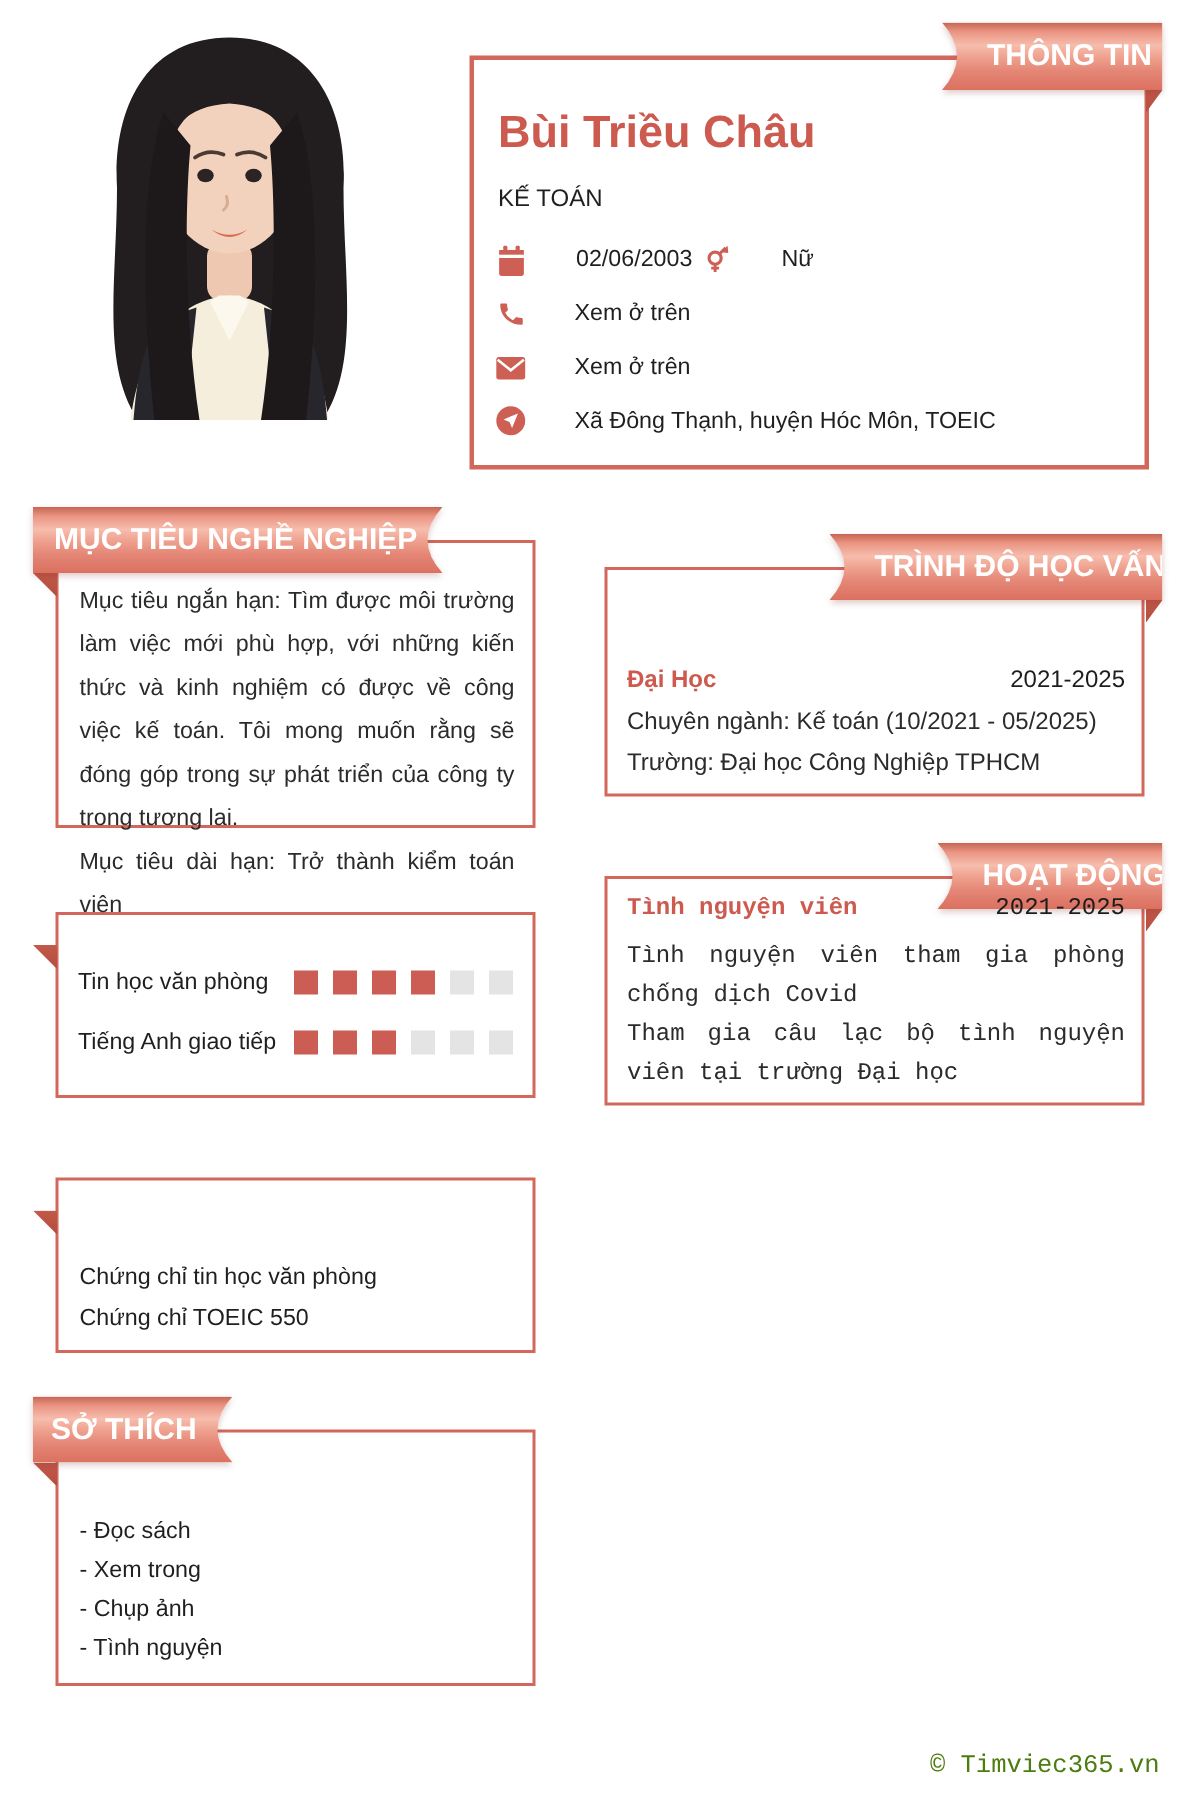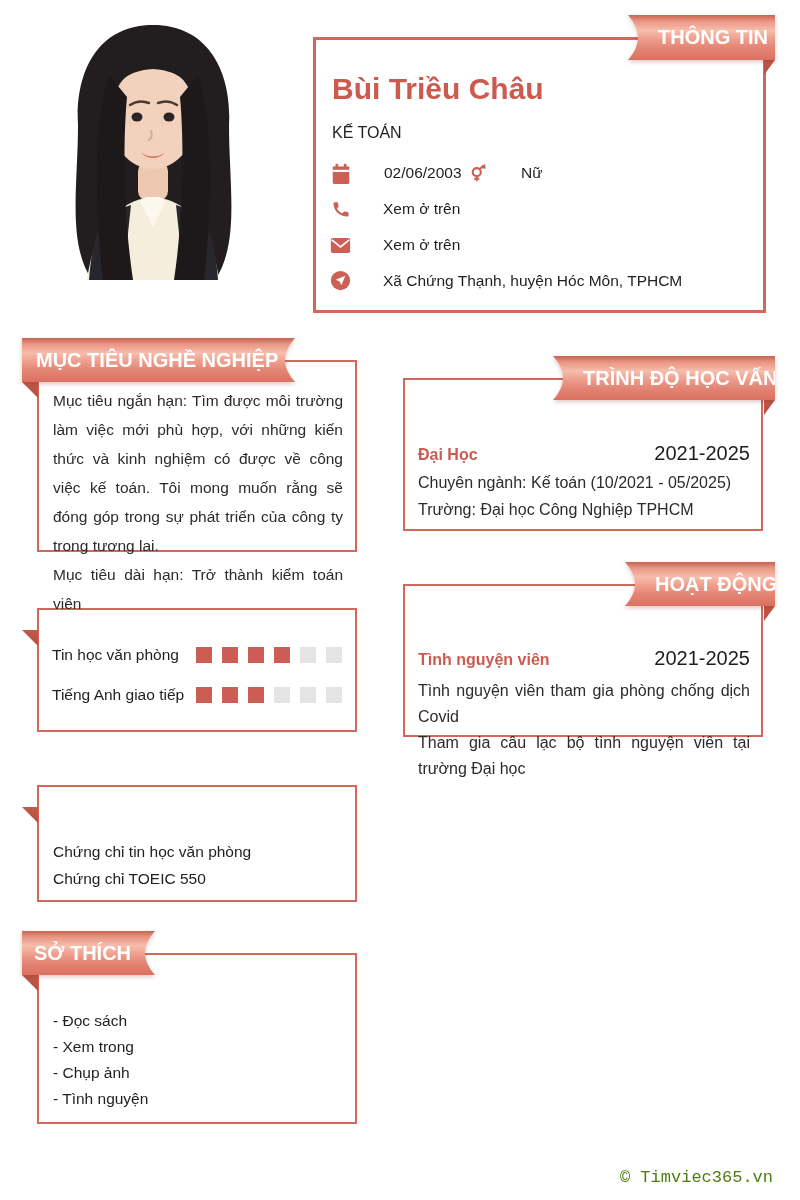--- a/index.html
+++ b/index.html
@@ -25,21 +25,21 @@
   .name{position:absolute;left:332px;top:72px;font-size:30px;font-weight:700;color:var(--accent,#cc5a4f);z-index:4;}
   .jobtitle{position:absolute;left:332px;top:124px;font-size:16px;color:#1f1f1f;z-index:4;}
   .inforow{position:absolute;display:flex;align-items:center;gap:32px;z-index:4;font-size:15.5px;color:#1f1f1f;}
   .inforow svg{flex:0 0 auto;}
 
   
   .para{position:absolute;text-align:justify;font-size:15.5px;line-height:29px;color:#2b2b2b;z-index:4;}
   .eduline{font-size:16px;line-height:27.5px;color:#2b2b2b;}
   .rowflex{display:flex;justify-content:space-between;align-items:baseline;}
   .subhead{color:var(--accent,#cc5a4f);font-weight:700;font-size:16px;}
-  .years{color:#1d1d1d;font-size:20px;}
+  .years{color:#1d1d1d;font-size:16px;}
   .skillrow{position:absolute;left:52px;width:290px;display:flex;align-items:center;z-index:4;}
   .skillrow .lbl{font-size:15.5px;color:#1f1f1f;flex:1;}
   .squares{display:flex;gap:10px;}
   .sq{width:16px;height:16px;background:var(--sq-off,#e4e4e4);display:inline-block;}
   .sq.on{background:var(--sq-on,#cc5d55);}
   .listline{font-size:15.5px;line-height:27px;color:#1f1f1f;}
   .hobbyline{font-size:15.5px;line-height:26px;color:#1f1f1f;}
   .actdesc{font-size:16px;line-height:26px;color:#2b2b2b;text-align:justify;}
 
   .footer{position:absolute;right:27px;top:1168px;font-family:"Liberation Mono",monospace;
@@ -111,21 +111,21 @@
       <rect x="1" y="1" width="22" height="17" rx="2" fill="#cd5f55"></rect>
       <path d="M2 3 L12 11 L22 3" stroke="#ffffff" stroke-width="2" fill="none"></path>
     </svg>
     <span>Xem ở trên</span>
   </div>
   <div class="inforow" style="left:330px;top:270px;">
     <svg width="21" height="21" viewBox="0 0 24 24">
       <circle cx="12" cy="12" r="11" fill="#cd5f55"></circle>
       <path d="M17.5 6.5 L6.5 11 L11 13 L13 17.5 Z" fill="#ffffff"></path>
     </svg>
-    <span>Xã Chứng Thạnh, huyện Hóc Môn, TPHCM</span>
+    <span>Xã Đông Thạnh, huyện Hóc Môn, TOEIC</span>
   </div>
 
   <div class="box" style="left:37px;top:360px;width:320px;height:192px;"></div>
   <div class="rw" style="left:22px;top:338px;width:273px;height:44px;">
     <div class="ribbon notch-right" style="clip-path:path('M0 0 L273 0 Q253 22 273 44 L0 44 Z');">MỤC TIÊU NGHỀ NGHIỆP</div>
   </div>
   <div class="fold left" style="left:22px;top:382px;width:16px;height:16px;"></div>
   <div class="para" style="left:53px;top:386px;width:290px;">
     <span>Mục tiêu ngắn hạn: Tìm được môi trường làm việc mới phù hợp, với những kiến thức và kinh nghiệm có được về công việc kế toán. Tôi mong muốn rằng sẽ đóng góp trong sự phát triển của công ty trong tương lai.</span><br>
     <span>Mục tiêu dài hạn: Trở thành kiểm toán viên</span>
@@ -168,21 +168,21 @@
         <span class="sq"></span>
         <span class="sq"></span>
       </span>
   </div>
 
   <div class="box" style="left:403px;top:584px;width:360px;height:153px;"></div>
   <div class="rw" style="left:625px;top:562px;width:150px;height:44px;">
     <div class="ribbon notch-left" style="clip-path:path('M150 0 L0 0 Q20 22 0 44 L150 44 Z');">HOẠT ĐỘNG</div>
   </div>
   <div class="fold right" style="left:764px;top:606px;width:11px;height:15px;"></div>
-  <div style="position:absolute;left:418px;top:645px;width:332px;z-index:4;">
+  <div style="position:absolute;left:418px;top:592px;width:332px;z-index:4;font-family:Liberation Mono, monospace;">
     <div class="rowflex eduline" style="margin-bottom:4px;">
       <span class="subhead">Tình nguyện viên</span>
       <span class="years">2021-2025</span>
     </div>
     <div class="actdesc">Tình nguyện viên tham gia phòng chống dịch Covid</div>
     <div class="actdesc">Tham gia câu lạc bộ tình nguyện viên tại trường Đại học</div>
   </div>
 
   <div class="box" style="left:37px;top:785px;width:320px;height:117px;"></div>
   <div class="fold left" style="left:22px;top:807px;width:16px;height:16px;"></div>

